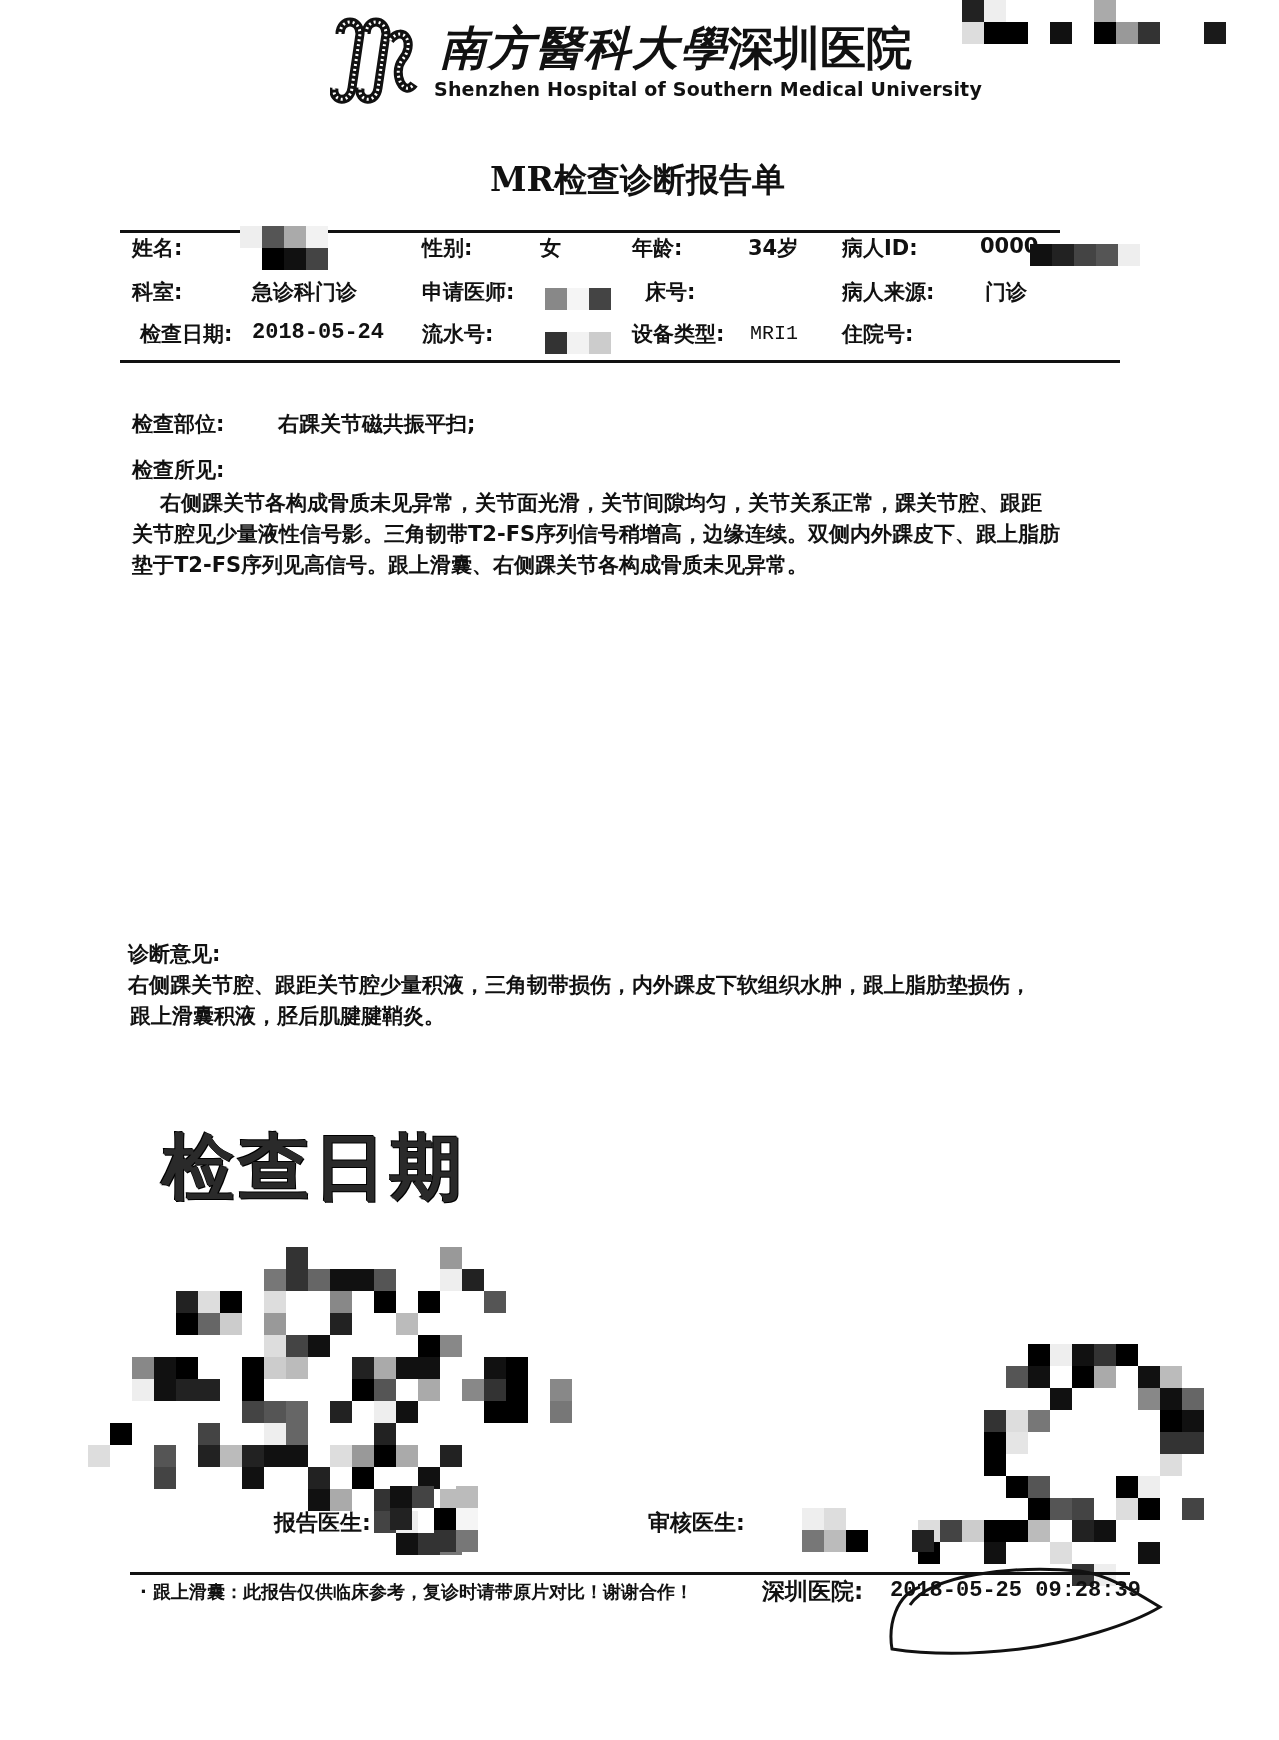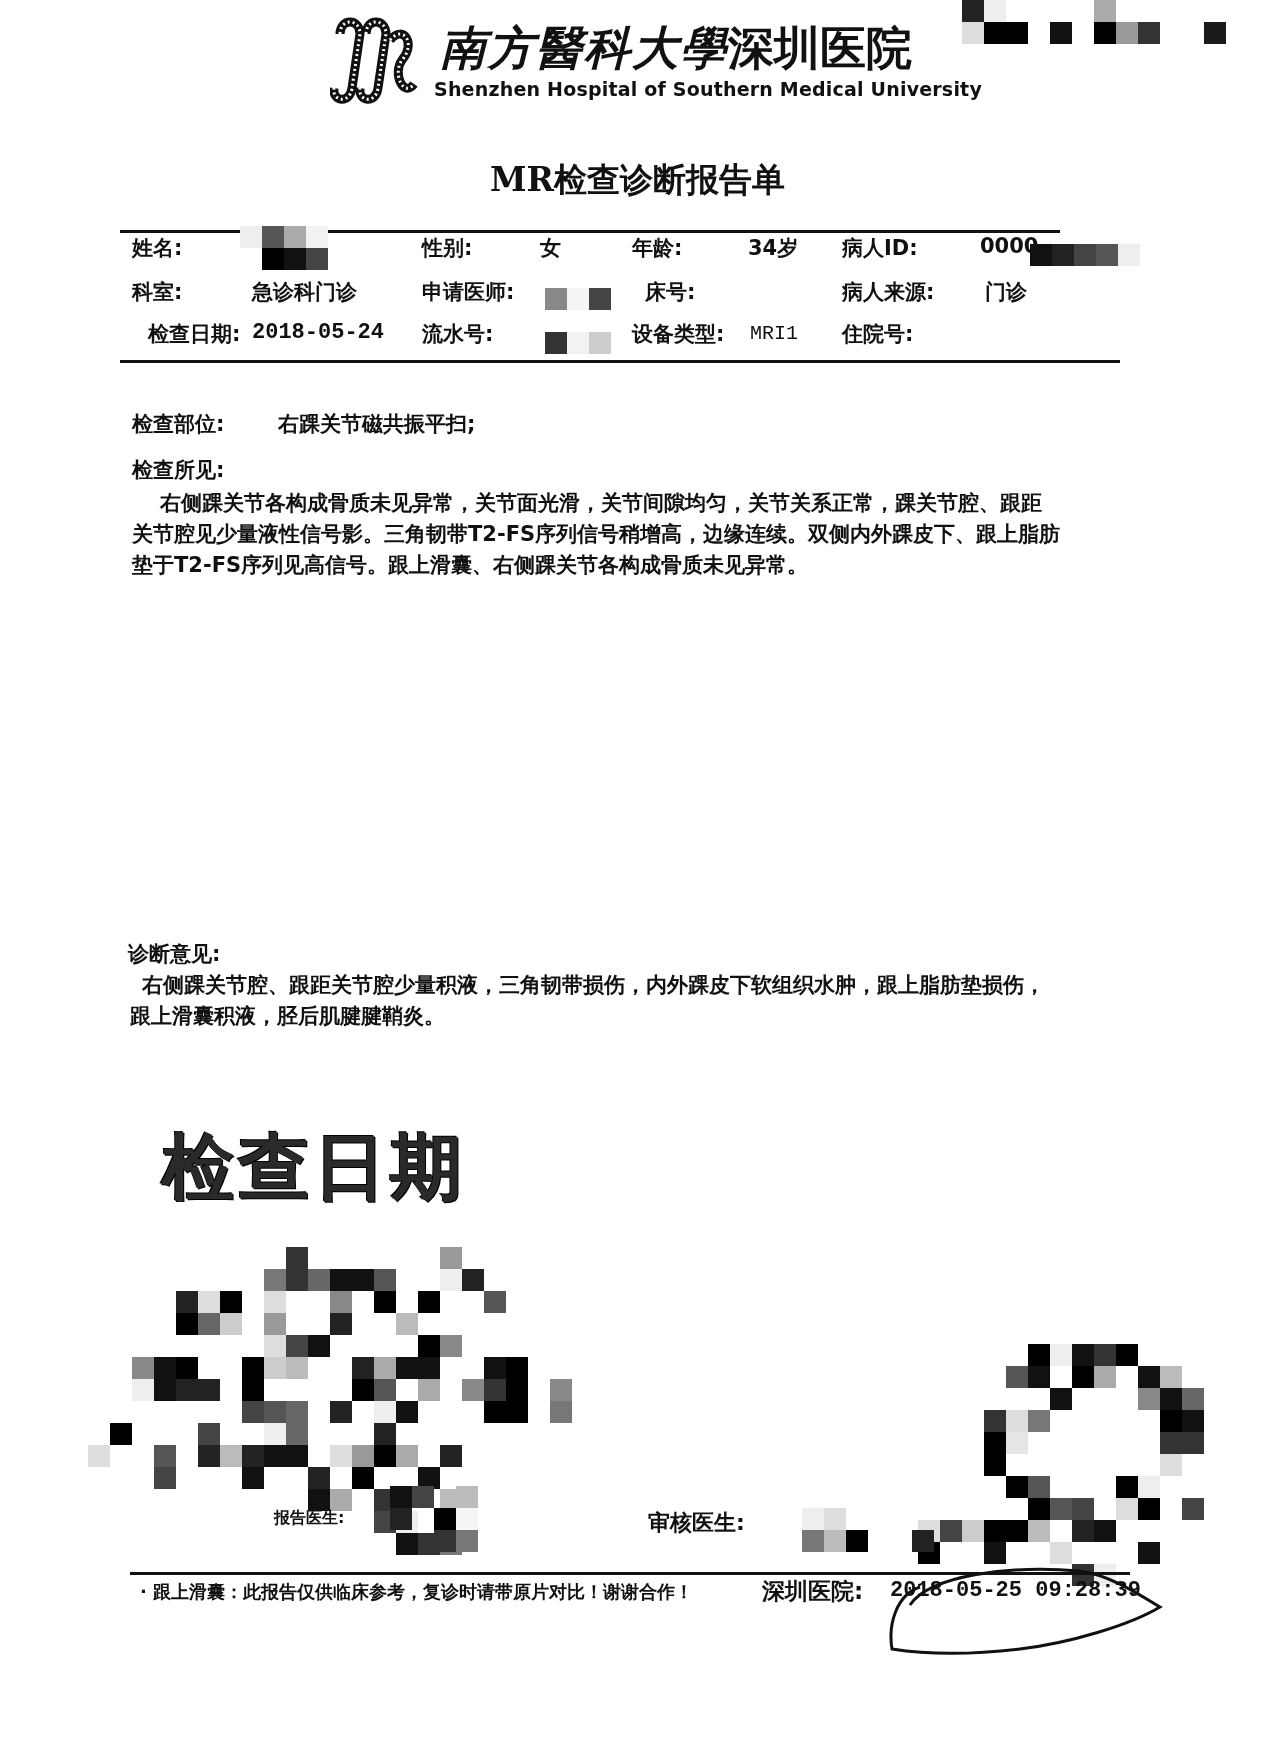--- a/index.html
+++ b/index.html
@@ -98,21 +98,21 @@
 <div class="lbl" style="left:422px;top:278px;">申请医师:</div>
 <div class="mosaic" style="left:545px;top:288px;">
   <div style="left:0;top:0;background:#888"></div>
     <div style="left:22px;top:0;background:#f5f5f5"></div>
     <div style="left:44px;top:0;background:#444"></div>
 </div>
 <div class="lbl" style="left:645px;top:278px;">床号:</div>
 <div class="lbl" style="left:842px;top:278px;">病人来源:</div>
 <div class="val" style="left:985px;top:278px;">门诊</div>
 
-<div class="lbl" style="left:148px;top:320px;text-align:right;">检查日期:</div>
+<div class="lbl" style="left:140px;top:320px;text-align:right;">检查日期:</div>
 <div class="val mono bold" style="left:252px;top:320px;">2018-05-24</div>
 <div class="lbl" style="left:422px;top:320px;">流水号:</div>
 <div class="mosaic" style="left:545px;top:332px;">
   <div style="left:0;top:0;background:#333"></div>
     <div style="left:22px;top:0;background:#f2f2f2"></div>
     <div style="left:44px;top:0;background:#ccc"></div>
 </div>
 <div class="lbl" style="left:632px;top:320px;">设备类型:</div>
 <div class="val mono" style="left:750px;top:322px;font-size:20px;font-weight:normal;">MRI1</div>
 <div class="lbl" style="left:842px;top:320px;">住院号:</div>
@@ -121,21 +121,21 @@
 
 <div class="lbl" style="left:132px;top:410px;">检查部位:</div>
 <div class="val" style="left:278px;top:410px;">右踝关节磁共振平扫;</div>
 
 <div class="lbl" style="left:132px;top:456px;">检查所见:</div>
 <div class="para" style="left:160px;top:488px;">右侧踝关节各构成骨质未见异常，关节面光滑，关节间隙均匀，关节关系正常，踝关节腔、跟距</div>
 <div class="para" style="left:132px;top:519px;">关节腔见少量液性信号影。三角韧带T2-FS序列信号稍增高，边缘连续。双侧内外踝皮下、跟上脂肪</div>
 <div class="para" style="left:132px;top:550px;">垫于T2-FS序列见高信号。跟上滑囊、右侧踝关节各构成骨质未见异常。</div>
 
 <div class="lbl" style="left:128px;top:940px;">诊断意见:</div>
-<div class="para" style="left:142px;top:970px;font-family:Liberation Serif, serif;">右侧踝关节腔、跟距关节腔少量积液，三角韧带损伤，内外踝皮下软组织水肿，跟上脂肪垫损伤，</div>
+<div class="para" style="left:128px;top:970px;font-family:Liberation Serif, serif;">右侧踝关节腔、跟距关节腔少量积液，三角韧带损伤，内外踝皮下软组织水肿，跟上脂肪垫损伤，</div>
 <div class="para" style="left:130px;top:1001px;">跟上滑囊积液，胫后肌腱腱鞘炎。</div>
 
 <div id="stamp" class="abs">检查日期</div>
 
 <div class="mosaic" style="left:110px;top:1225px;">
   <div style="left:176px;top:22px;background:#333"></div>
     <div style="left:330px;top:22px;background:#999"></div>
   <div style="left:154px;top:44px;background:#777"></div>
     <div style="left:176px;top:44px;background:#333"></div>
     <div style="left:198px;top:44px;background:#666"></div>
@@ -276,21 +276,21 @@
     <div style="left:66px;top:198px;background:#000"></div>
     <div style="left:88px;top:198px;background:#000"></div>
   <div style="left:0;top:220px;background:#000"></div>
     <div style="left:66px;top:220px;background:#111"></div>
     <div style="left:132px;top:220px;background:#ddd"></div>
     <div style="left:220px;top:220px;background:#111"></div>
   <div style="left:154px;top:242px;background:#333"></div>
     <div style="left:176px;top:242px;background:#eee"></div>
 </div>
 
-<div class="lbl" style="left:274px;top:1508px;font-size:16px;">报告医生:</div>
+<div class="lbl" style="left:274px;top:1508px;font-size:22px;">报告医生:</div>
 <div class="mosaic" style="left:368px;top:1486px;">
   <div style="left:22px;top:0;background:#111"></div>
     <div style="left:44px;top:0;background:#444"></div>
     <div style="left:88px;top:0;background:#bbb"></div>
   <div style="left:22px;top:22px;background:#222"></div>
     <div style="left:66px;top:22px;background:#000"></div>
     <div style="left:88px;top:22px;background:#f5f5f5"></div>
   <div style="left:66px;top:44px;background:#333"></div>
     <div style="left:88px;top:44px;background:#777"></div>
 </div>

